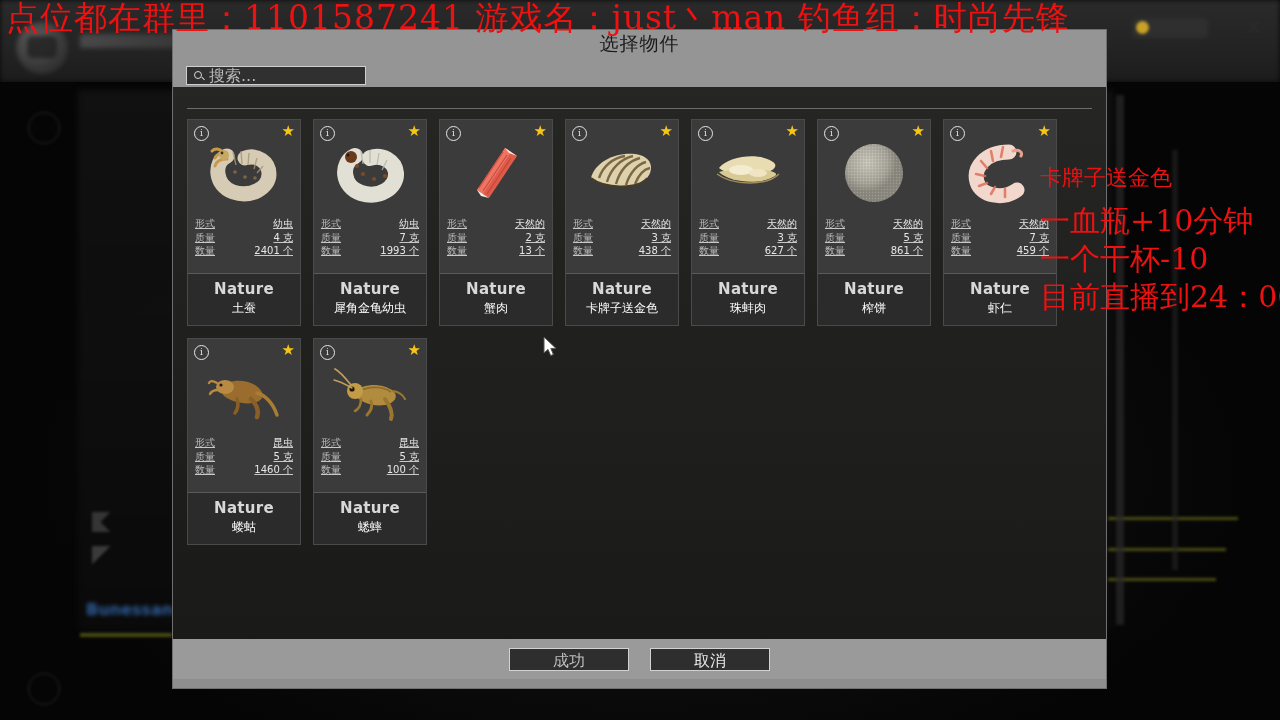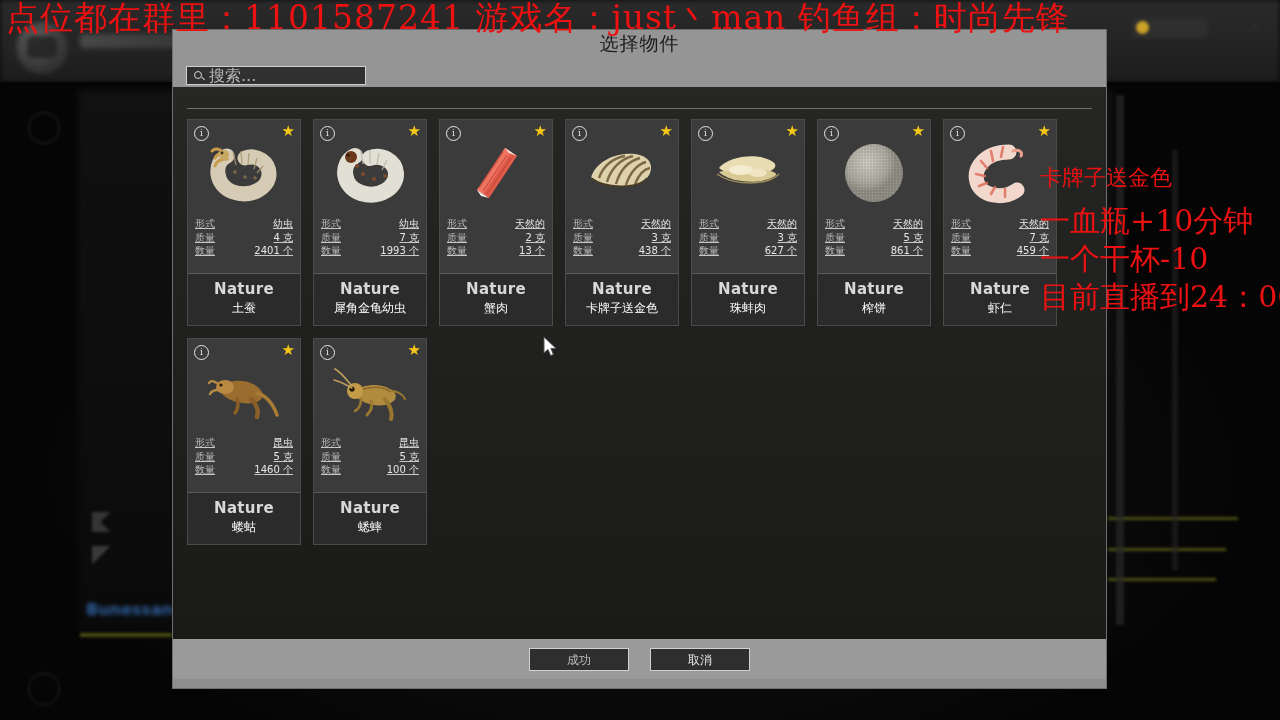--- a/index.html
+++ b/index.html
@@ -93,21 +93,21 @@
   .stat-row{display:flex;justify-content:space-between;line-height:13.5px;}
   .stat-key{color:#b9b9b9;}
   .stat-val{color:#e6e6e6;}
   .card-foot{margin-top:auto;background:#2b2b2b;border-top:1px solid #5a5a5a;
     padding:6px 4px 8px 4px;text-align:center;}
   .cat{color:#d8d8d8;font-size:15px;font-weight:bold;letter-spacing:.3px;}
   .iname{color:#ffffff;font-size:12px;margin-top:2px;}
 
   .dlg-footer{height:40px;background:#9a9a9a;position:relative;}
   .btns{position:absolute;left:0;right:0;top:9px;display:flex;justify-content:center;gap:21px;}
-  .btn{width:100px;height:23px;line-height:23px;text-align:center;font-size:12px;
+  .btn{width:120px;height:23px;line-height:23px;text-align:center;font-size:16px;
     background:#2e2e2e;border:1px solid #d2d2d2;color:#e8e8e8;cursor:pointer;box-sizing:border-box;}
   .btn.primary{color:#bdbdbd;border-color:#d2d2d2;}
 
   
   #cursor{position:absolute;left:543px;top:336px;width:15px;height:22px;pointer-events:none;}
 
   
   .ov{position:absolute;color:#ee1111;font-family:"DejaVu Serif","Liberation Serif",serif;
     white-space:nowrap;pointer-events:none;font-weight:500;}
   #ov-top{left:6px;top:-4px;font-size:33px;letter-spacing:1px;}

